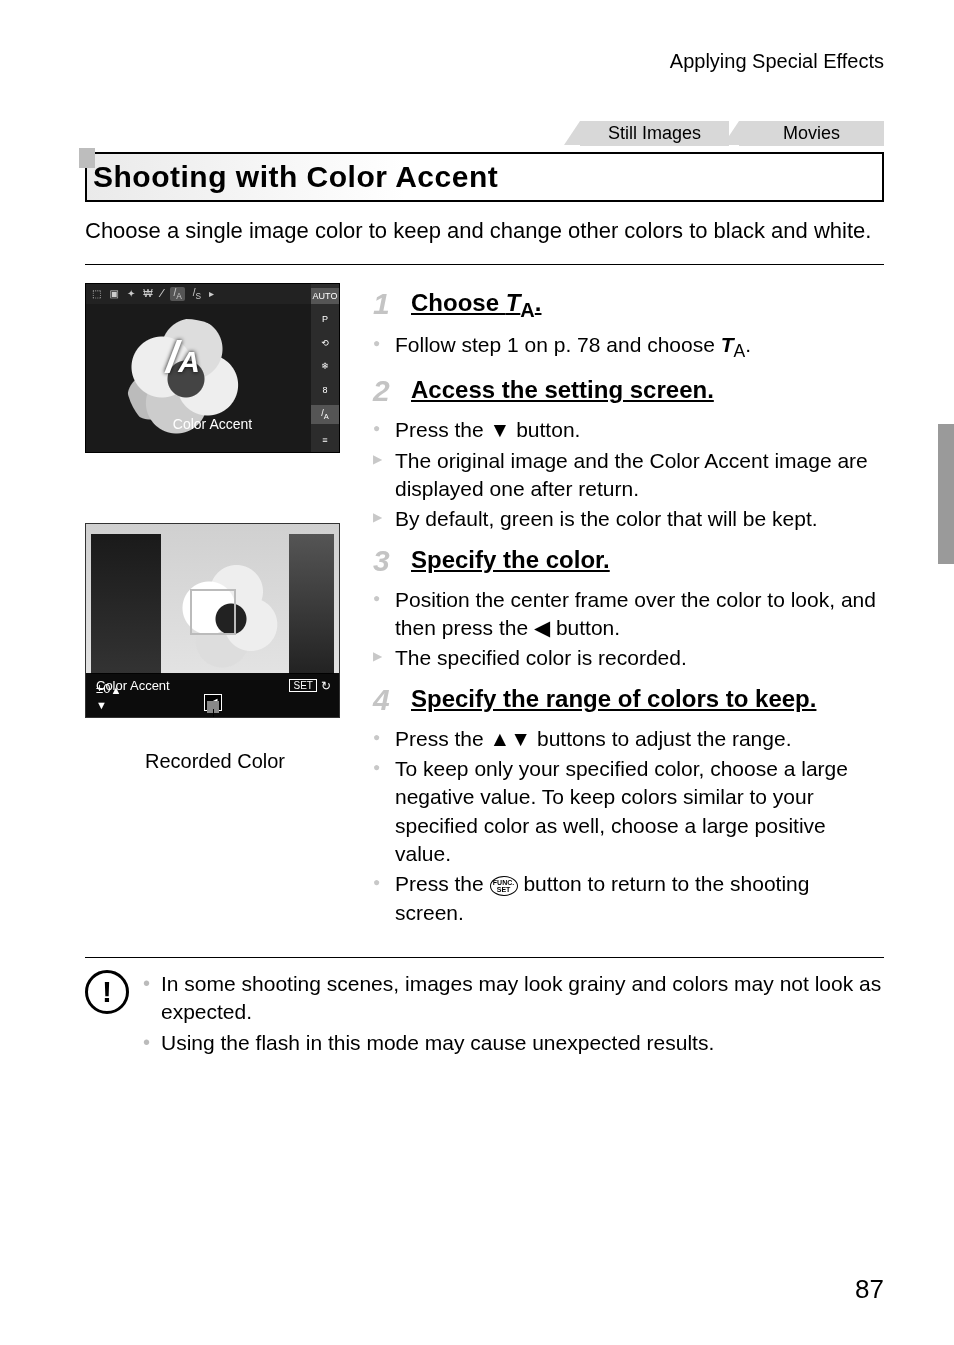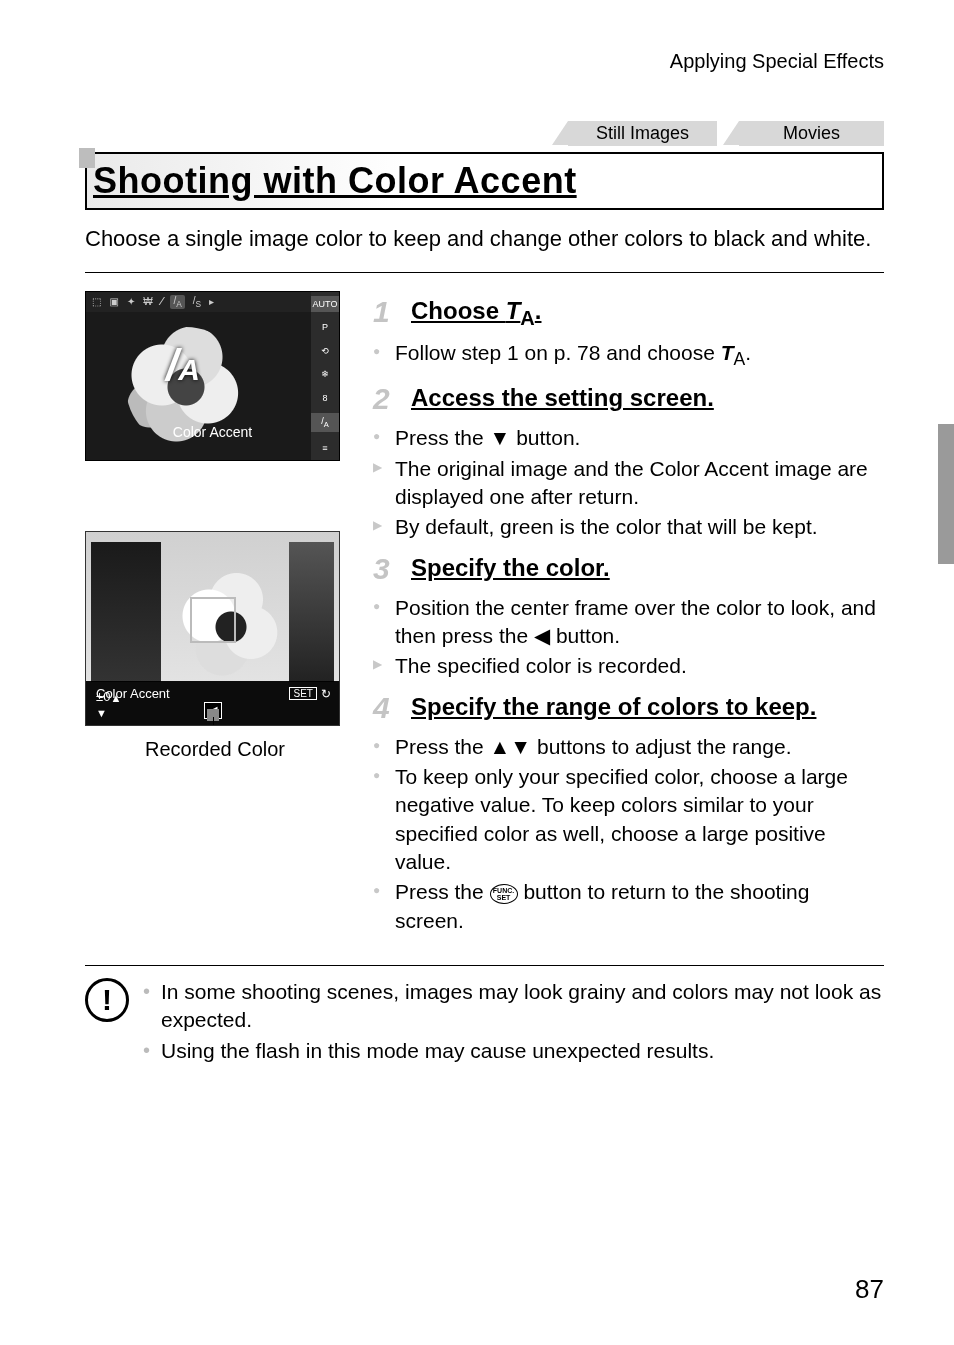--- a/index.html
+++ b/index.html
@@ -24,21 +24,21 @@
     position: absolute;
     right: 0;
     top: 424px;
     width: 16px;
     height: 140px;
     background: #9a9a9a;
   }
   .tabs-row {
     display: flex;
     justify-content: flex-end;
-    gap: 16px;
+    gap: 4px;
     margin-bottom: 6px;
   }
   .tab {
     background: #d8d8d8;
     font-size: 18px;
     padding: 2px 28px 2px 28px;
     position: relative;
   }
   .tab.short { padding: 2px 44px; margin-left: 6px; }
   .tab::before {
@@ -64,23 +64,22 @@
     content: "";
     position: absolute;
     left: -8px;
     top: -6px;
     width: 16px;
     height: 20px;
     background: #bdbdbd;
   }
   .section-title {
     font-weight: 900;
-    font-size: 36px;
+    font-size: 30px;
     letter-spacing: 0.5px;
-    text-decoration: underline;
   }
   .intro {
     font-size: 22px;
     line-height: 1.35;
     margin-bottom: 18px;
   }
   .hr {
     border: none;
     border-top: 1px solid #000;
     margin: 8px 0 18px 0;
@@ -205,21 +204,21 @@
     height: 30px;
     background: #000;
   }
   .rec-color-dot {
     position: absolute; left: 50%; bottom: 4px; transform: translateX(-50%);
     width: 12px; height: 12px; background: #888; border: 0;
   }
   .rec-color-caption {
     text-align: center;
     font-size: 20px;
-    margin-top: 12px;
+    margin-top: 32px;
   }
   .step {
     display: flex;
     gap: 12px;
     margin-bottom: 10px;
     margin-top: 6px;
   }
   .step-num {
     color: #c4c4c4;
     font-size: 30px;

